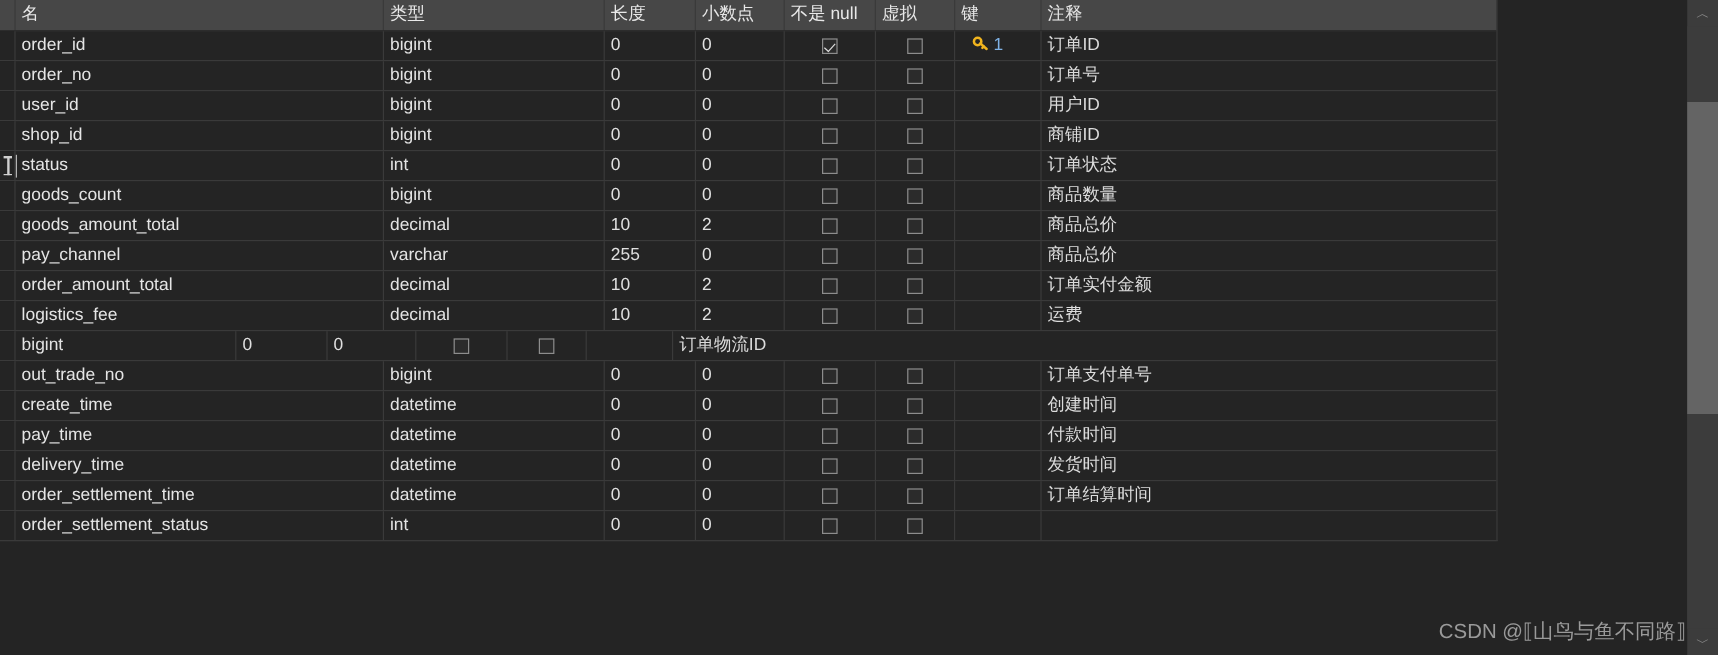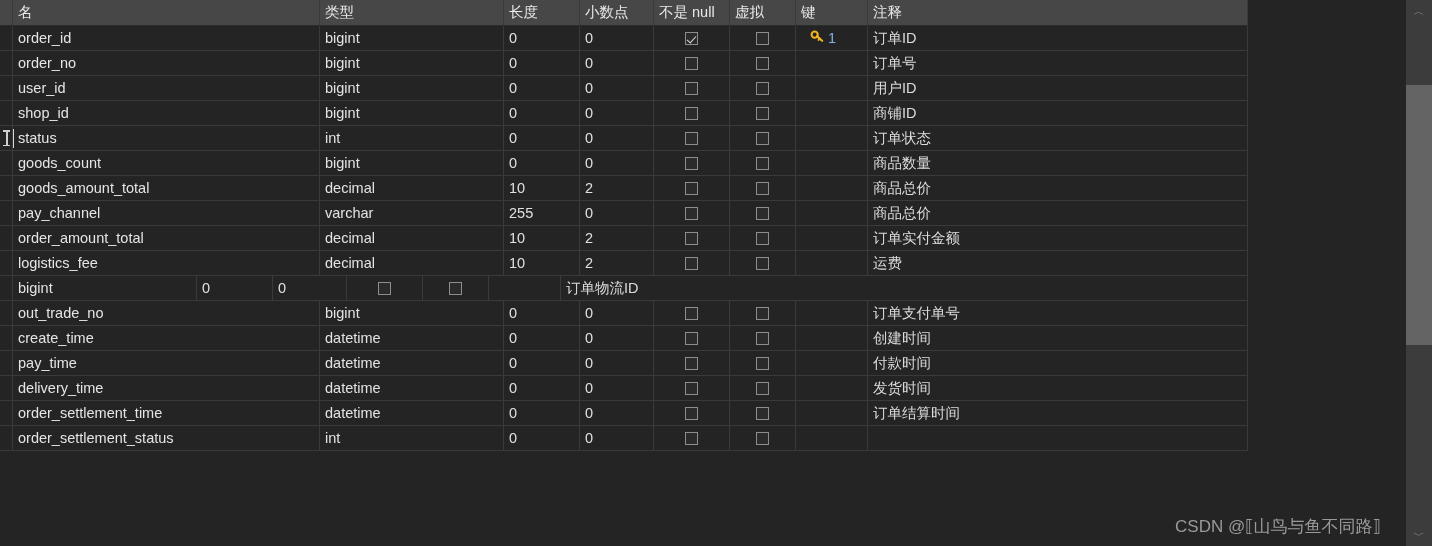--- a/index.html
+++ b/index.html
@@ -104,21 +104,21 @@
   }
   .sb-track-bot { position: absolute; left: 0; top: 345px; width: 26px; bottom: 22px; background: #3c3c3c; }
 
   
   .rail {
     position: absolute; right: 26px; top: 0; width: 6px; height: 546px; background: #242424;
   }
 
   
   .watermark {
-    position: absolute; right: 51px; bottom: 8px;
+    position: absolute; right: 27px; bottom: 8px;
     color: #9a9a9a; font-size: 17px;
     font-family: "Liberation Sans", "DejaVu Sans", sans-serif;
     white-space: nowrap;
   }
 </style>
 </head>
 <body>
 
 <div id="app">
 

